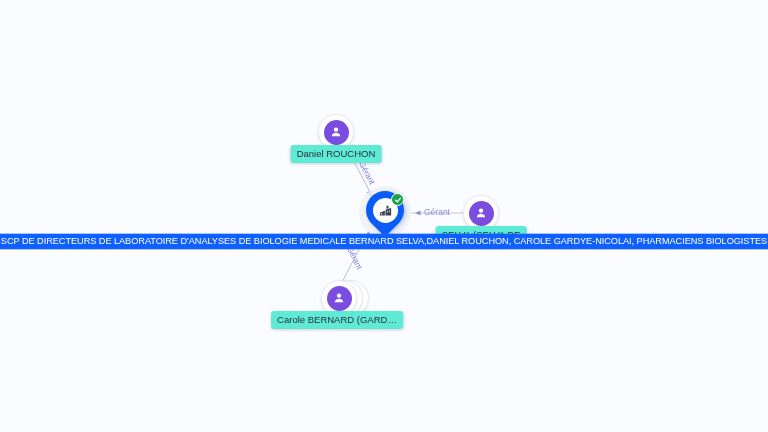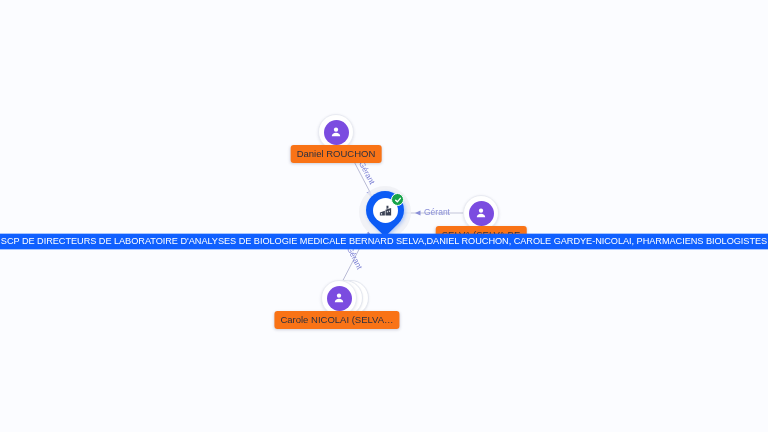--- a/index.html
+++ b/index.html
@@ -70,21 +70,21 @@
     border-radius: 50%;
     background: #ffffff;
     border: 1px solid #e5e8f0;
     box-shadow: 0 1px 2px rgba(40,50,90,0.10);
     box-sizing: border-box;
   }
 
   .node-label {
     position: absolute;
     transform: translateX(-50%);
-    background: #f97316;
+    background: #5eead4;
     color: #2b3040;
     font-size: 9.5px;
     line-height: 13px;
     white-space: nowrap;
     padding: 2px 6px 3px 6px;
     border-radius: 3px;
     box-shadow: 0 1px 3px rgba(40,50,90,0.22);
   }
 
   
@@ -224,21 +224,21 @@
     <div class="stack-ghost" style="left:12px; top:0px;"></div>
     <div class="stack-ghost" style="left:6px; top:0px;"></div>
     <div class="avatar-disc">
       <div class="avatar-inner">
         <svg width="14" height="14" viewBox="0 0 24 24" fill="#ffffff">
           <circle cx="12" cy="8" r="3.7"></circle>
           <path d="M4.8 19.2c0-3.9 3.2-6 7.2-6s7.2 2.1 7.2 6z"></path>
         </svg>
       </div>
     </div>
-    <div class="node-label" style="left:-2px; top:13px;">Carole NICOLAI (SELVA…</div>
+    <div class="node-label" style="left:-2px; top:13px;">Carole BERNARD (GARD…</div>
   </div>
 
   <div id="center-node" class="node" style="left:385px; top:212px;">
     <div class="pin-halo"></div>
     <div class="pin-shape"></div>
     <div class="pin-hole">
       <svg width="15" height="15" viewBox="0 0 24 24" fill="#3b4254">
         <path d="M3 20h8v-7.5L3 15.2zM12 20h9V7.8l-9 3.1zM13.6 9.6l3.1-1.1V4.2h-3.1z"></path>
         <rect x="4.6" y="16.4" width="2" height="2" fill="#ffffff"></rect>
         <rect x="14.1" y="13.2" width="1.8" height="1.8" fill="#ffffff"></rect>

